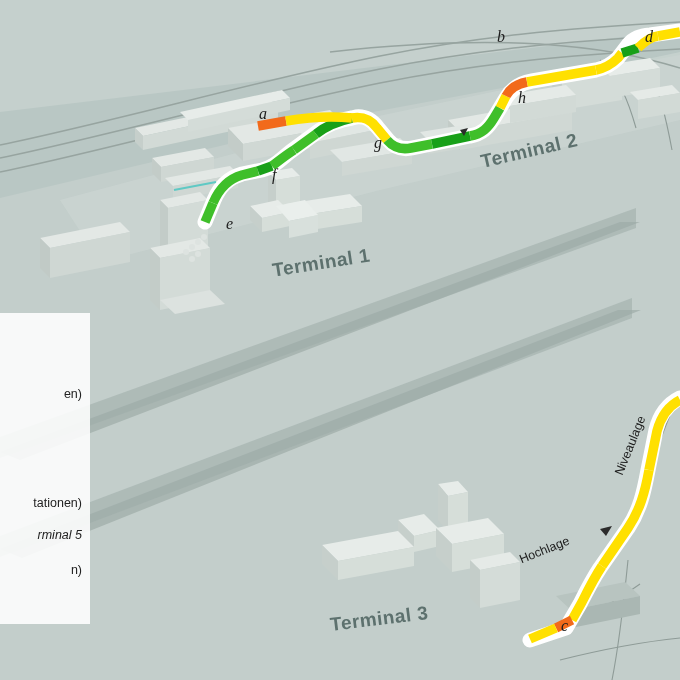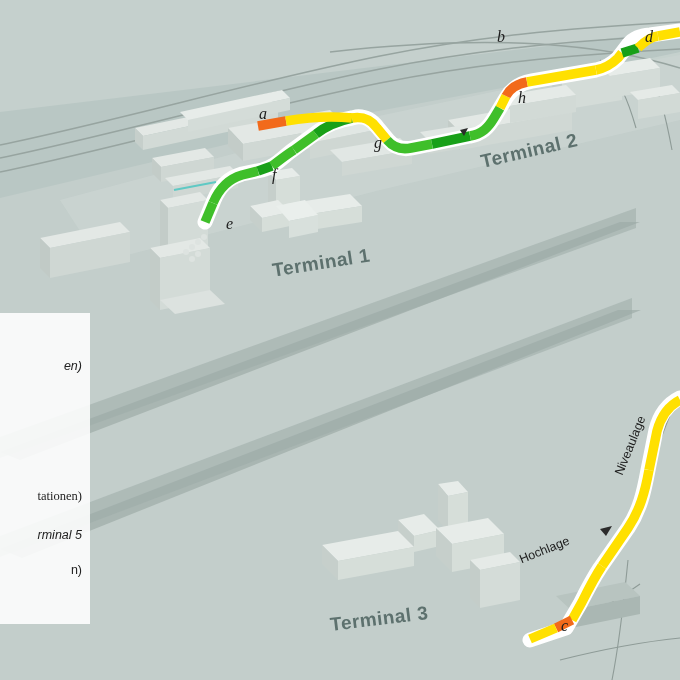--- a/index.html
+++ b/index.html
@@ -265,19 +265,19 @@
   <div class="lbl station-label" style="left:645px;top:28px;">d</div>
   <div class="lbl station-label" style="left:226px;top:215px;">e</div>
   <div class="lbl station-label" style="left:272px;top:166px;">f</div>
   <div class="lbl station-label" style="left:374px;top:134px;">g</div>
   <div class="lbl station-label" style="left:518px;top:89px;">h</div>
 
   <div class="lbl level-label" style="left:518px;top:543px;transform:rotate(-22deg);">Hochlage</div>
   <div class="lbl level-label" style="left:612px;top:472px;transform:rotate(-68deg);transform-origin:left top;">Niveaulage</div>
 
   <div id="legend">
-    <div class="leg-line" style="top:46px;font-style:italic;">en)</div>
-    <div class="leg-line" style="top:176px;font-family:Liberation Serif, serif;">tationen)</div>
+    <div class="leg-line" style="top:74px;">en)</div>
+    <div class="leg-line" style="top:183px;">tationen)</div>
     <div class="leg-line" style="top:215px;font-style:italic;">rminal 5</div>
     <div class="leg-line" style="top:250px;">n)</div>
   </div>
 
 </div>
 
 </body></html>

